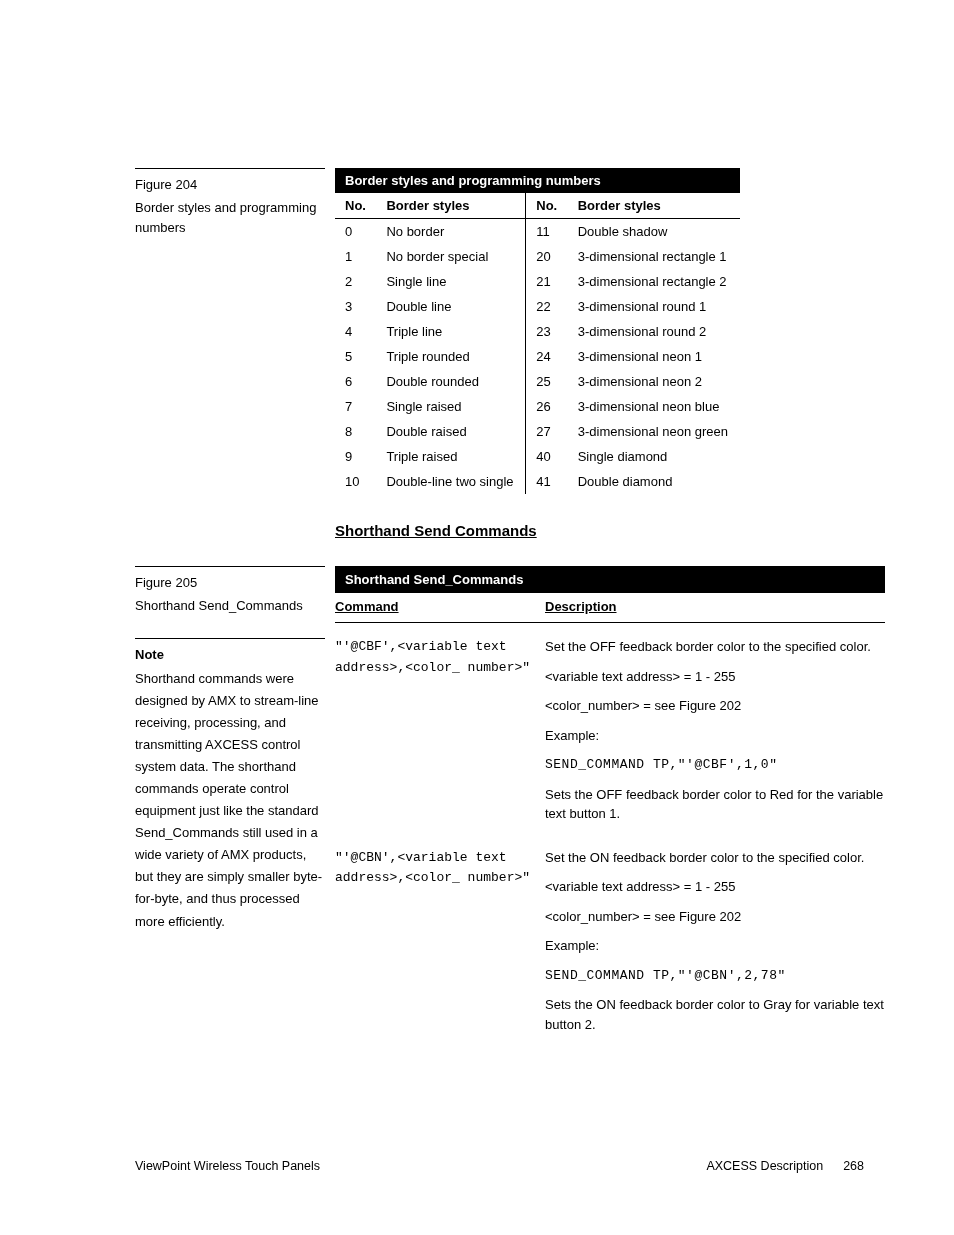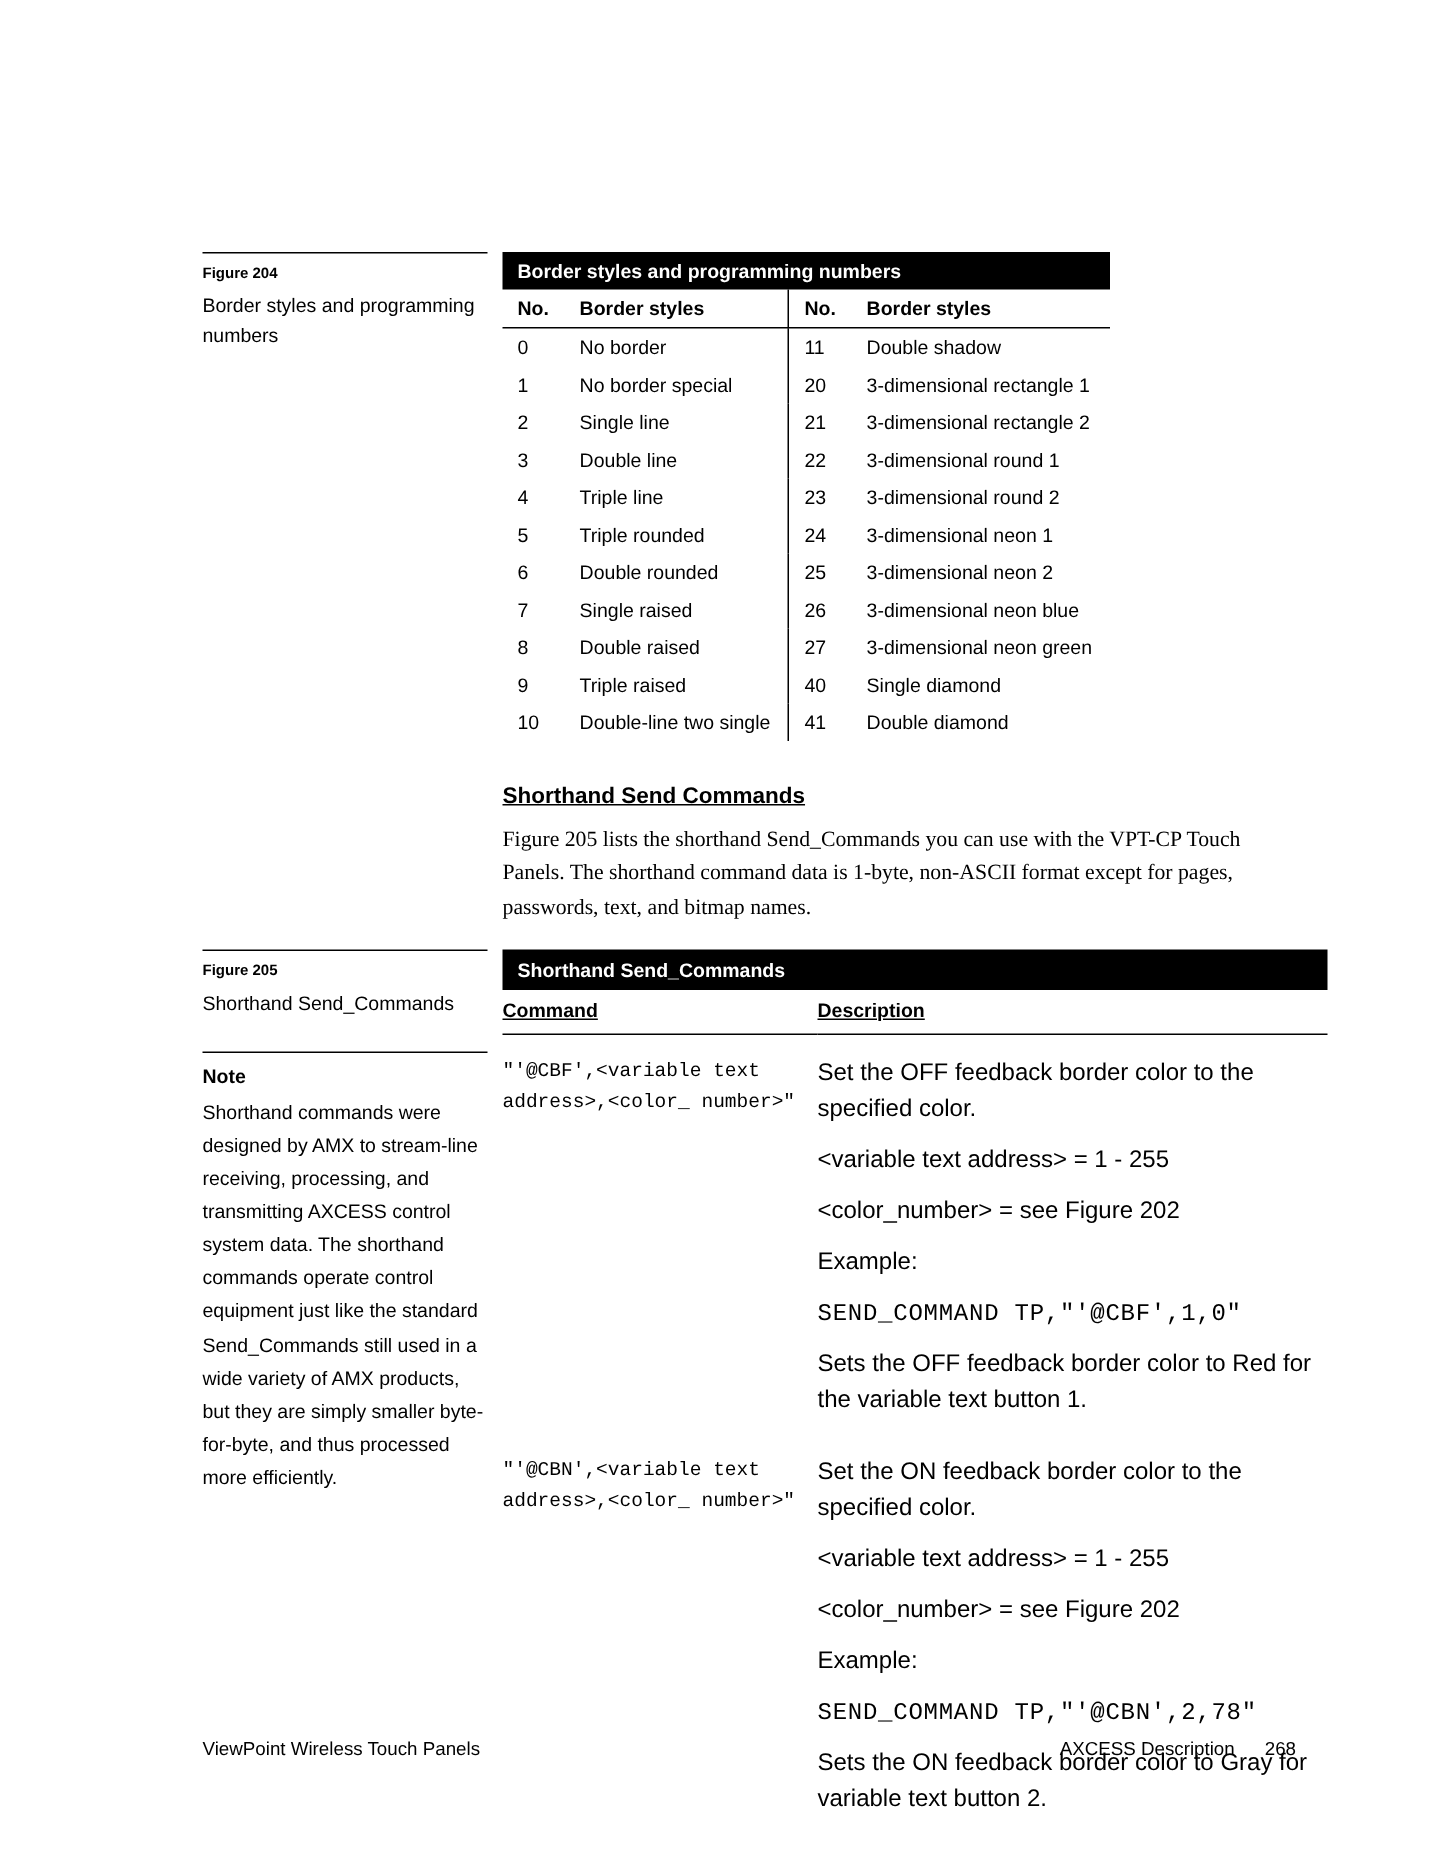--- a/index.html
+++ b/index.html
@@ -24,22 +24,22 @@
   .left-col {
     width: 200px;
     flex: 0 0 200px;
     padding-right: 10px;
     box-sizing: border-box;
   }
   .right-col {
     flex: 1;
   }
   .fig-label {
-    font-weight: bold;
-    font-size: 10px;
+    font-weight: normal;
+    font-size: 13px;
     border-top: 1px solid #000;
     padding-top: 8px;
     margin-bottom: 6px;
   }
   .fig-caption {
     font-size: 13px;
     line-height: 1.5;
   }
   .note-label {
     font-weight: bold;
@@ -116,21 +116,21 @@
   }
   .sh-cmd {
     width: 200px;
     font-family: "Courier New", monospace;
     font-size: 13px;
     padding: 14px 10px 0 0;
     vertical-align: top;
     line-height: 1.6;
   }
   .sh-desc {
-    font-size: 16px;
+    font-size: 13px;
     padding: 14px 0 0 0;
     vertical-align: top;
     line-height: 1.5;
   }
   .sh-desc p { margin: 0 0 10px 0; }
   .mono { font-family: "Courier New", monospace; letter-spacing: 0.5px; }
   .footer {
     position: absolute;
     bottom: 62px;
     left: 135px;
@@ -226,21 +226,20 @@
         <tr>
               <td>10</td>
               <td class="bs-divider-l">Double-line two single</td>
               <td>41</td>
               <td>Double diamond</td>
             </tr>
       </tbody>
         </table>
 
       <div class="section-h">Shorthand Send Commands</div>
-      <div class="body-text">Figure 205 lists the shorthand Send_Commands you can use with the VPT-CP Touch Panels. The shorthand command data is 1-byte, non-ASCII format except for pages, passwords, text, and bitmap names.</div>
     </div>
   </div>
 
   <div class="two-col sh-wrap">
     <div class="left-col">
       <div class="fig-label">Figure 205</div>
       <div class="fig-caption">Shorthand Send_Commands</div>
       <div class="note-label">Note</div>
       <div class="note-body">Shorthand commands were designed by AMX to stream-line receiving, processing, and transmitting AXCESS control system data. The shorthand commands operate control equipment just like the standard Send_Commands still used in a wide variety of AMX products, but they are simply smaller byte-for-byte, and thus processed more efficiently.</div>
     </div>

